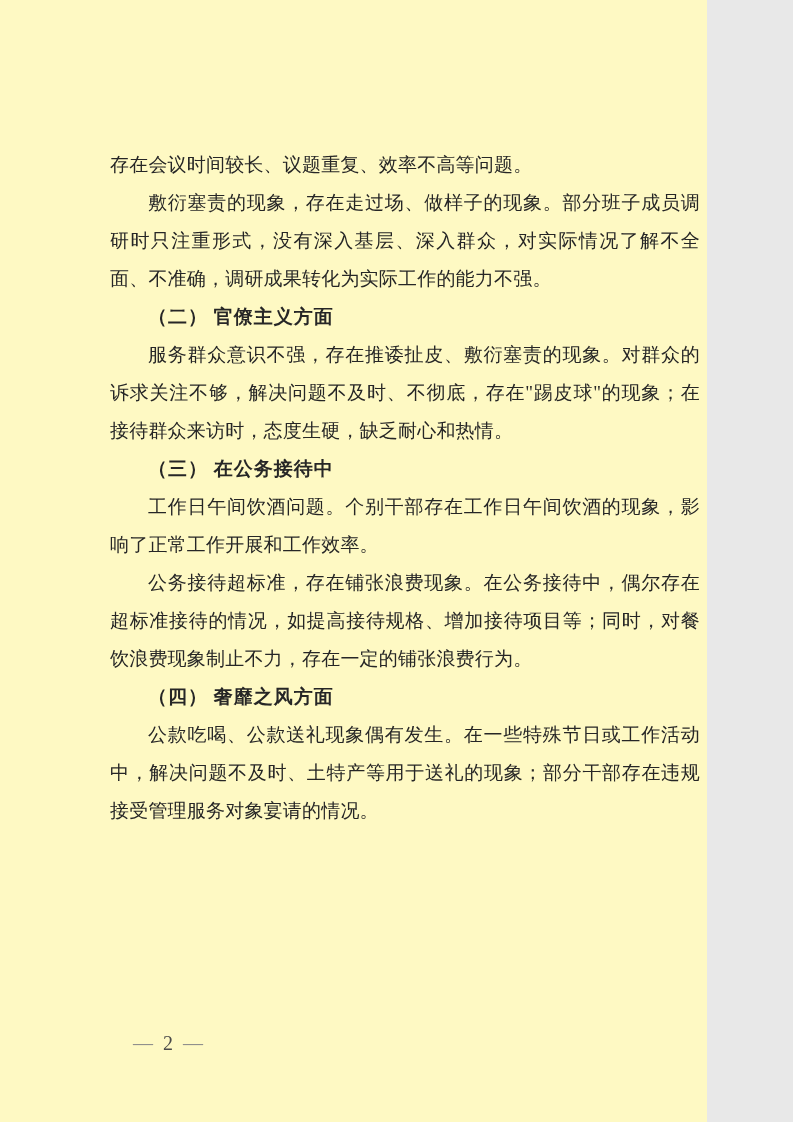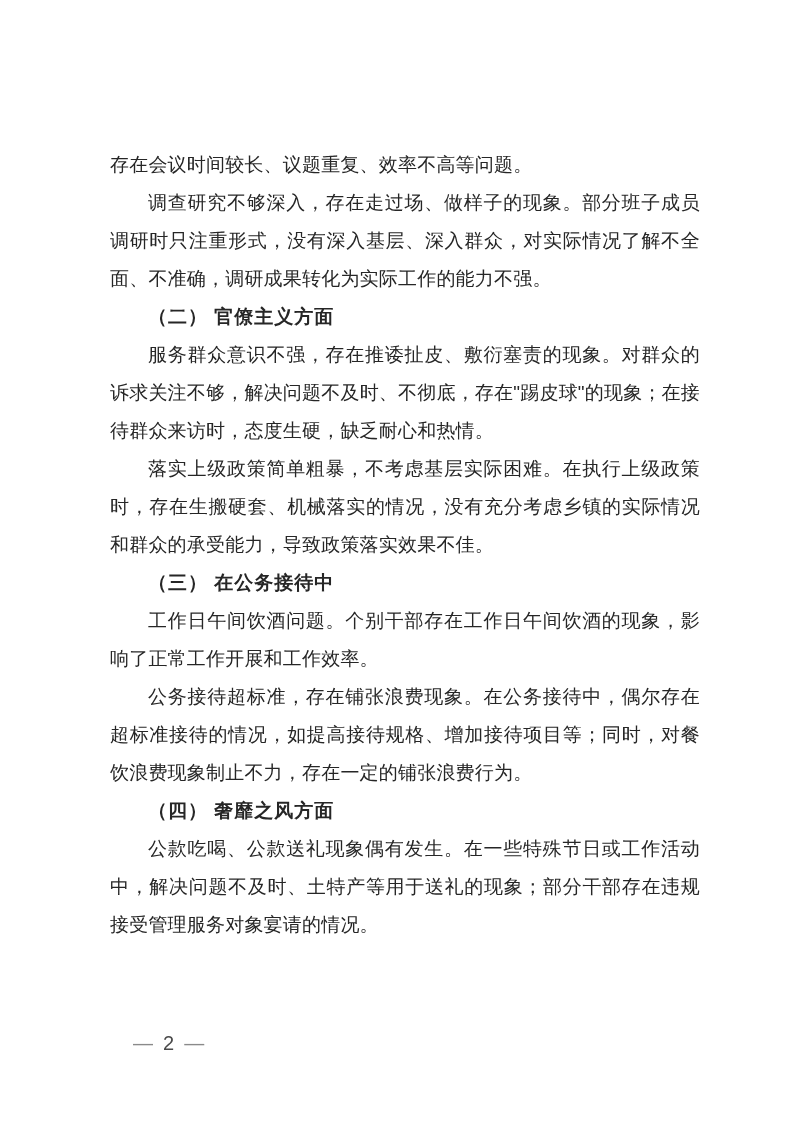--- a/index.html
+++ b/index.html
@@ -2,25 +2,25 @@
 <html><head>
 <meta charset="utf-8">
 <style>
   html, body {
     margin: 0;
     padding: 0;
     background: #e8e8e8;
   }
   .page {
     position: relative;
-    width: 793px;
+    width: 707px;
     height: 1122px;
-    background: #ffffff;
+    background: #fef9c3;
     overflow: hidden;
-    font-family: Liberation Sans, sans-serif;
+    font-family: Liberation Serif, serif;
   }
   .content {
     position: absolute;
     left: 110px;
     top: 146px;
     width: 590px;
   }
   .content p {
     margin: 0;
     padding: 0;
@@ -60,24 +60,23 @@
     color: #4a4a4a;
   }
 </style>
 </head>
 <body>
 
 <div class="page">
 
   <div class="content">
     <p class="no-indent">存在会议时间较长、议题重复、效率不高等问题。</p>
-    <p>调查研究不够深入，存在走过场、做样子的现象。部分班子成员调研时只注重形式，没有深入基层、深入群众，对实际情况了解不全面、不准确，调研成果转化为实际工作的能力不强。</p>
+    <p>敷衍塞责的现象，存在走过场、做样子的现象。部分班子成员调研时只注重形式，没有深入基层、深入群众，对实际情况了解不全面、不准确，调研成果转化为实际工作的能力不强。</p>
     <p class="heading">（二） 官僚主义方面</p>
     <p>服务群众意识不强，存在推诿扯皮、敷衍塞责的现象。对群众的诉求关注不够，解决问题不及时、不彻底，存在"踢皮球"的现象；在接待群众来访时，态度生硬，缺乏耐心和热情。</p>
-    <p>落实上级政策简单粗暴，不考虑基层实际困难。在执行上级政策时，存在生搬硬套、机械落实的情况，没有充分考虑乡镇的实际情况和群众的承受能力，导致政策落实效果不佳。</p>
     <p class="heading">（三） 在公务接待中</p>
     <p>工作日午间饮酒问题。个别干部存在工作日午间饮酒的现象，影响了正常工作开展和工作效率。</p>
     <p>公务接待超标准，存在铺张浪费现象。在公务接待中，偶尔存在超标准接待的情况，如提高接待规格、增加接待项目等；同时，对餐饮浪费现象制止不力，存在一定的铺张浪费行为。</p>
     <p class="heading">（四） 奢靡之风方面</p>
     <p>公款吃喝、公款送礼现象偶有发生。在一些特殊节日或工作活动中，解决问题不及时、土特产等用于送礼的现象；部分干部存在违规接受管理服务对象宴请的情况。</p>
   </div>
 
   <div class="footer">
     <span class="dash">—</span><span class="num">2</span><span class="dash">—</span>
   </div>

